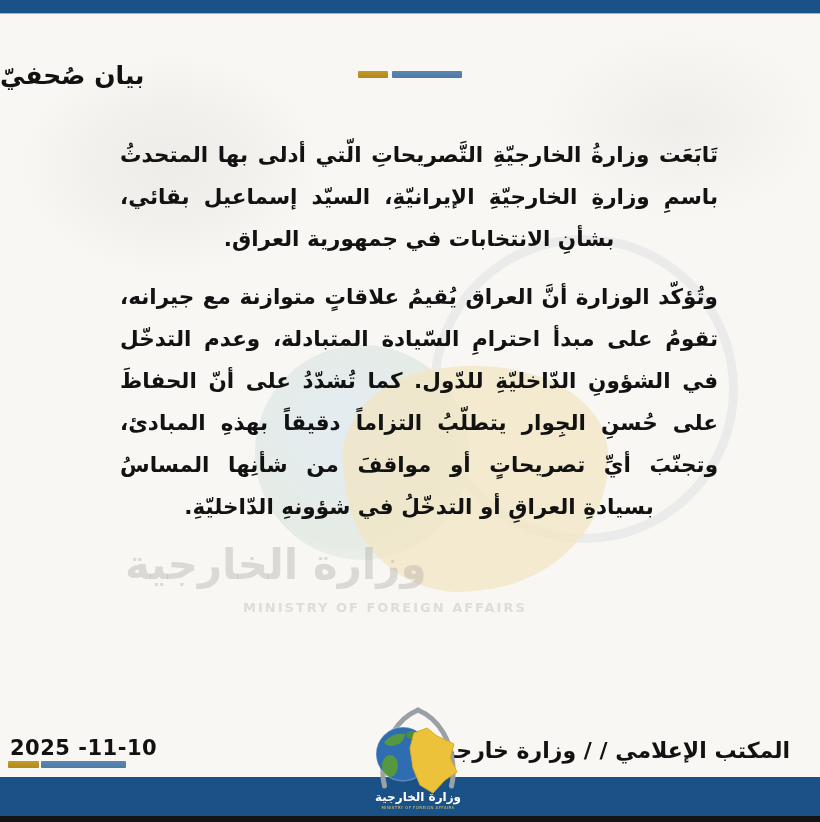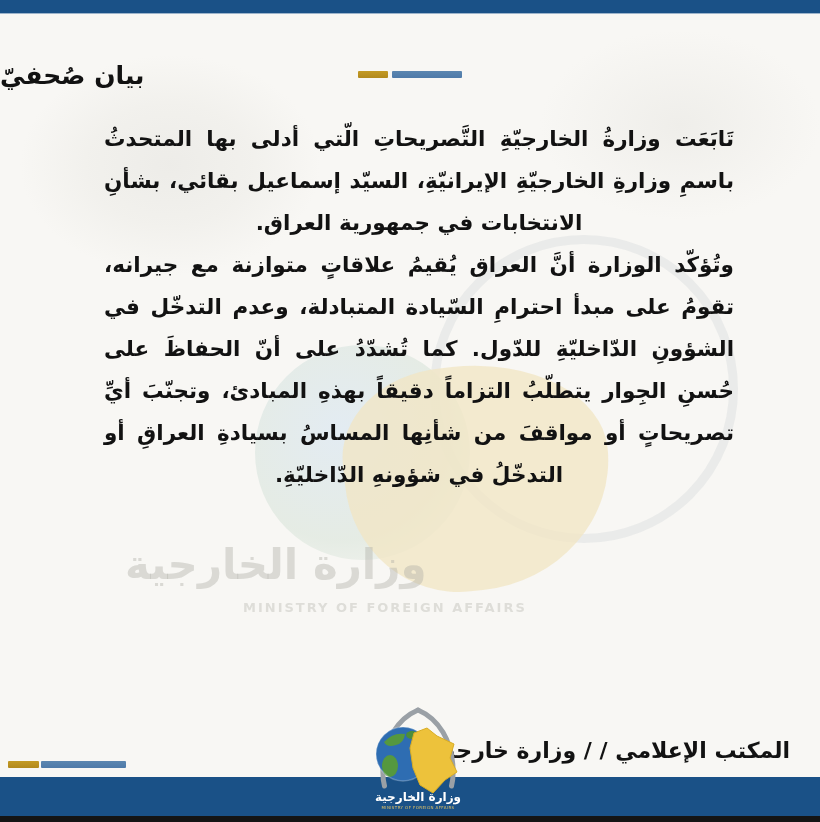--- a/index.html
+++ b/index.html
@@ -34,21 +34,21 @@
   .title{position:absolute;top:32px;left:0;width:100%;text-align:left;
     font-size:25px;font-weight:bold;z-index:2;direction:rtl;margin-top:29px;}
   .title-bars{position:absolute;top:71px;left:50%;transform:translateX(-50%);
     display:flex;gap:4px;z-index:2;}
   .bar-gold{width:30px;height:7px;background:linear-gradient(to bottom,#c39a24,var(--gold));border-radius:1px;}
   .bar-blue{width:70px;height:7px;background:linear-gradient(to bottom,#5b86b0,var(--steel-blue));border-radius:1px;}
   
   .statement{position:absolute;top:118px;left:104px;right:86px;z-index:1;
     direction:rtl;text-align:justify;text-justify:inter-word;text-align-last:center;
     font-size:21.5px;font-weight:bold;line-height:42px;color:var(--text);}
-  .statement p{margin:0;}
+  .statement p{margin:16px;}
   
   .date{position:absolute;left:10px;top:736px;font-size:21px;font-weight:bold;
     letter-spacing:.5px;z-index:2;}
   .date-bars{position:absolute;left:8px;top:761px;display:flex;gap:2px;z-index:2;}
   .date-bars .bar-gold{width:31px;}
   .date-bars .bar-blue{width:85px;}
   .credit{position:absolute;right:30px;top:738px;font-size:22px;font-weight:bold;
     direction:rtl;z-index:2;}
   .logo{position:absolute;left:356px;top:706px;width:124px;height:108px;z-index:5;}
 </style>
@@ -71,20 +71,21 @@
   <div class="title-bars">
     <div class="bar-gold"></div>
     <div class="bar-blue"></div>
   </div>
 
   <div class="statement">
     <p>تَابَعَت وزارةُ الخارجيّةِ التَّصريحاتِ الّتي أدلى بها المتحدثُ باسمِ وزارةِ الخارجيّةِ الإيرانيّةِ، السيّد إسماعيل بقائي، بشأنِ الانتخابات في جمهورية العراق.</p>
     <p>وتُؤكّد الوزارة أنَّ العراق يُقيمُ علاقاتٍ متوازنة مع جيرانه، تقومُ على مبدأ احترامِ السّيادة المتبادلة، وعدم التدخّل في الشؤونِ الدّاخليّةِ للدّول. كما تُشدّدُ على أنّ الحفاظَ على حُسنِ الجِوار يتطلّبُ التزاماً دقيقاً بهذهِ المبادئ، وتجنّبَ أيِّ تصريحاتٍ أو مواقفَ من شأنِها المساسُ بسيادةِ العراقِ أو التدخّلُ في شؤونهِ الدّاخليّةِ.</p>
   </div>
 
+  <div class="date">2025 -11-10</div>
   <div class="date-bars">
     <div class="bar-gold"></div>
     <div class="bar-blue"></div>
   </div>
   <div class="credit">المكتب الإعلامي / / وزارة خارجيةِ</div>
 
   <div class="band-bottom"></div>
   <div class="black-strip"></div>
 
   <svg class="logo" viewBox="0 0 124 108" xmlns="http://www.w3.org/2000/svg">

